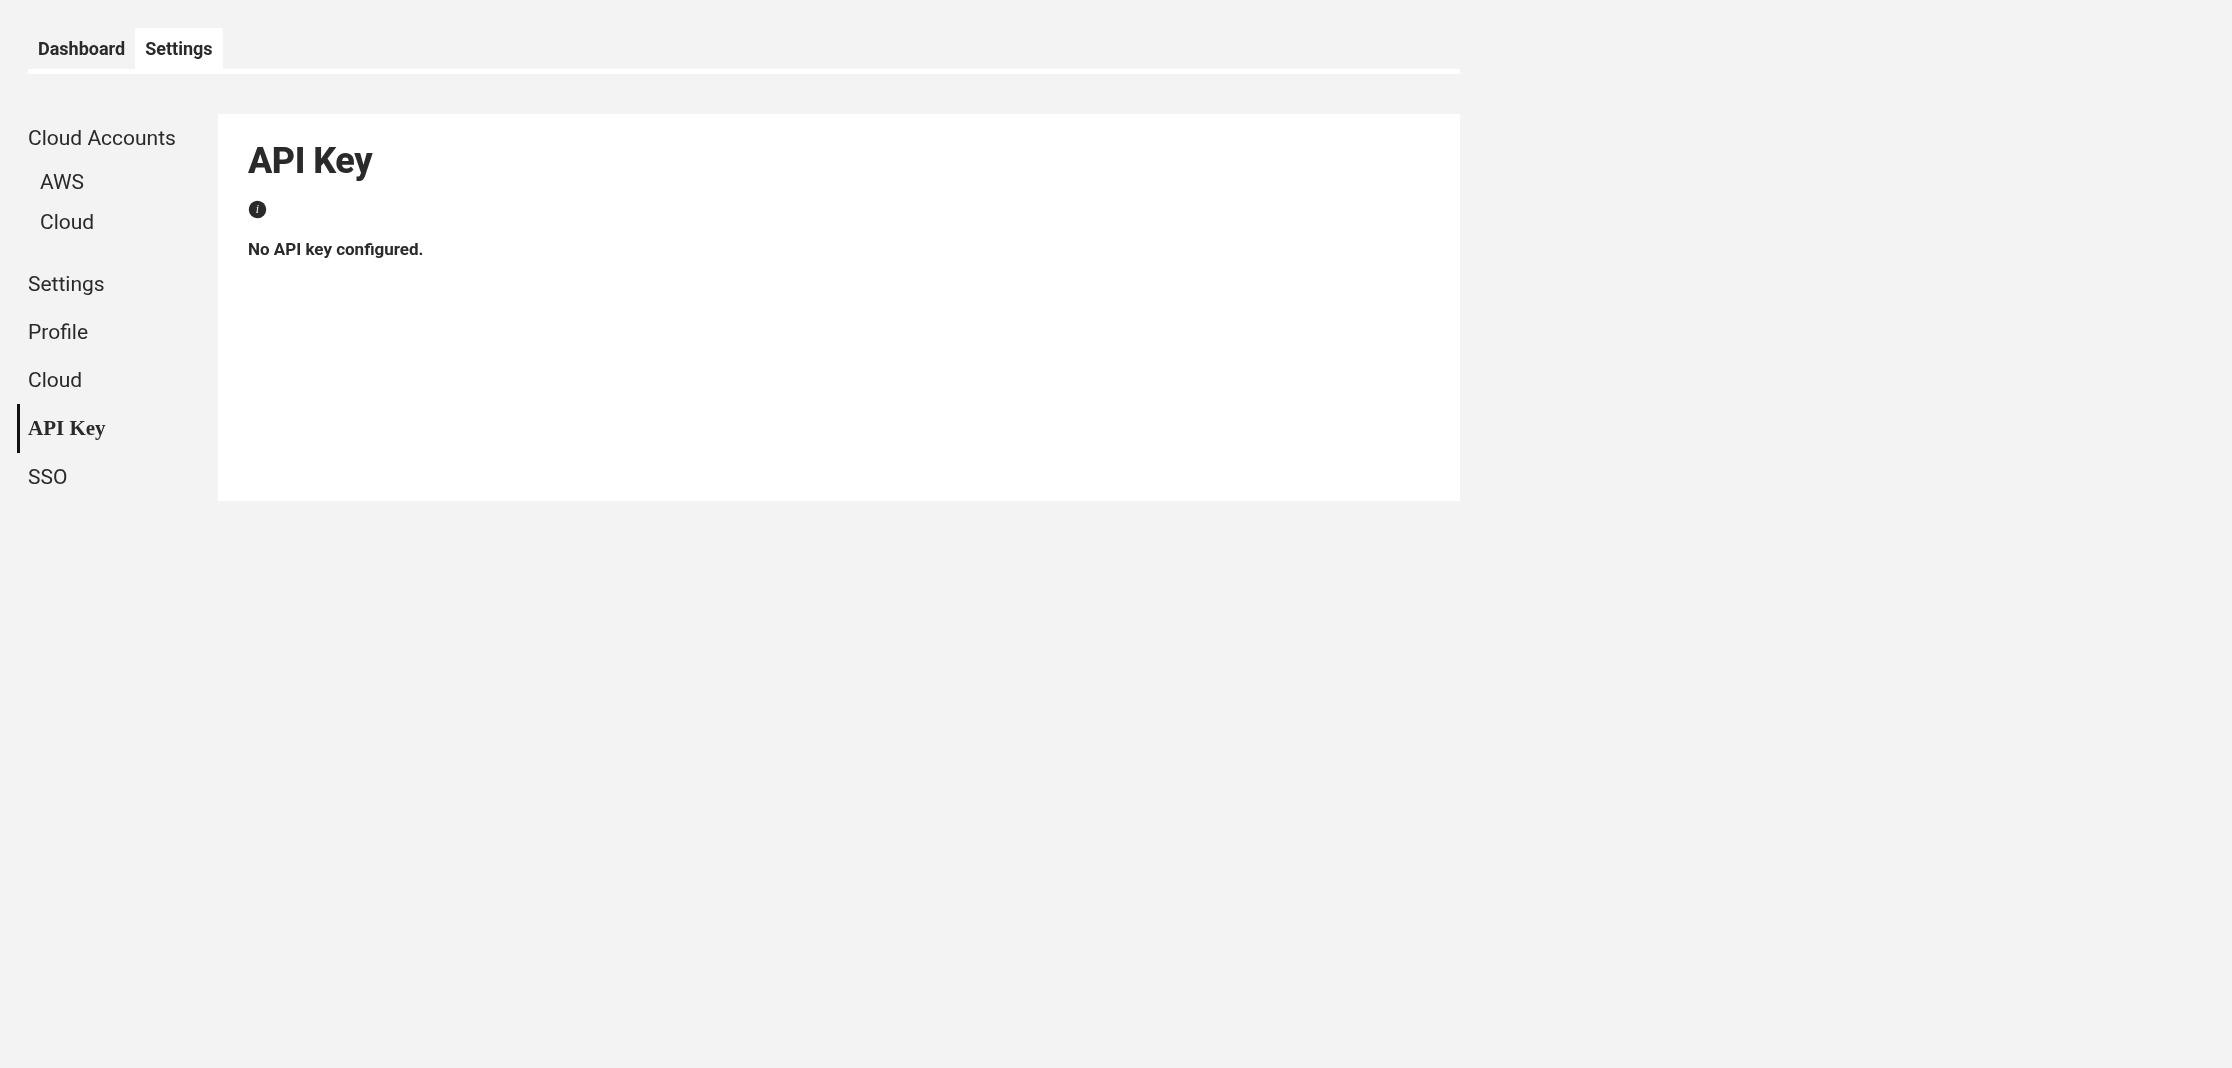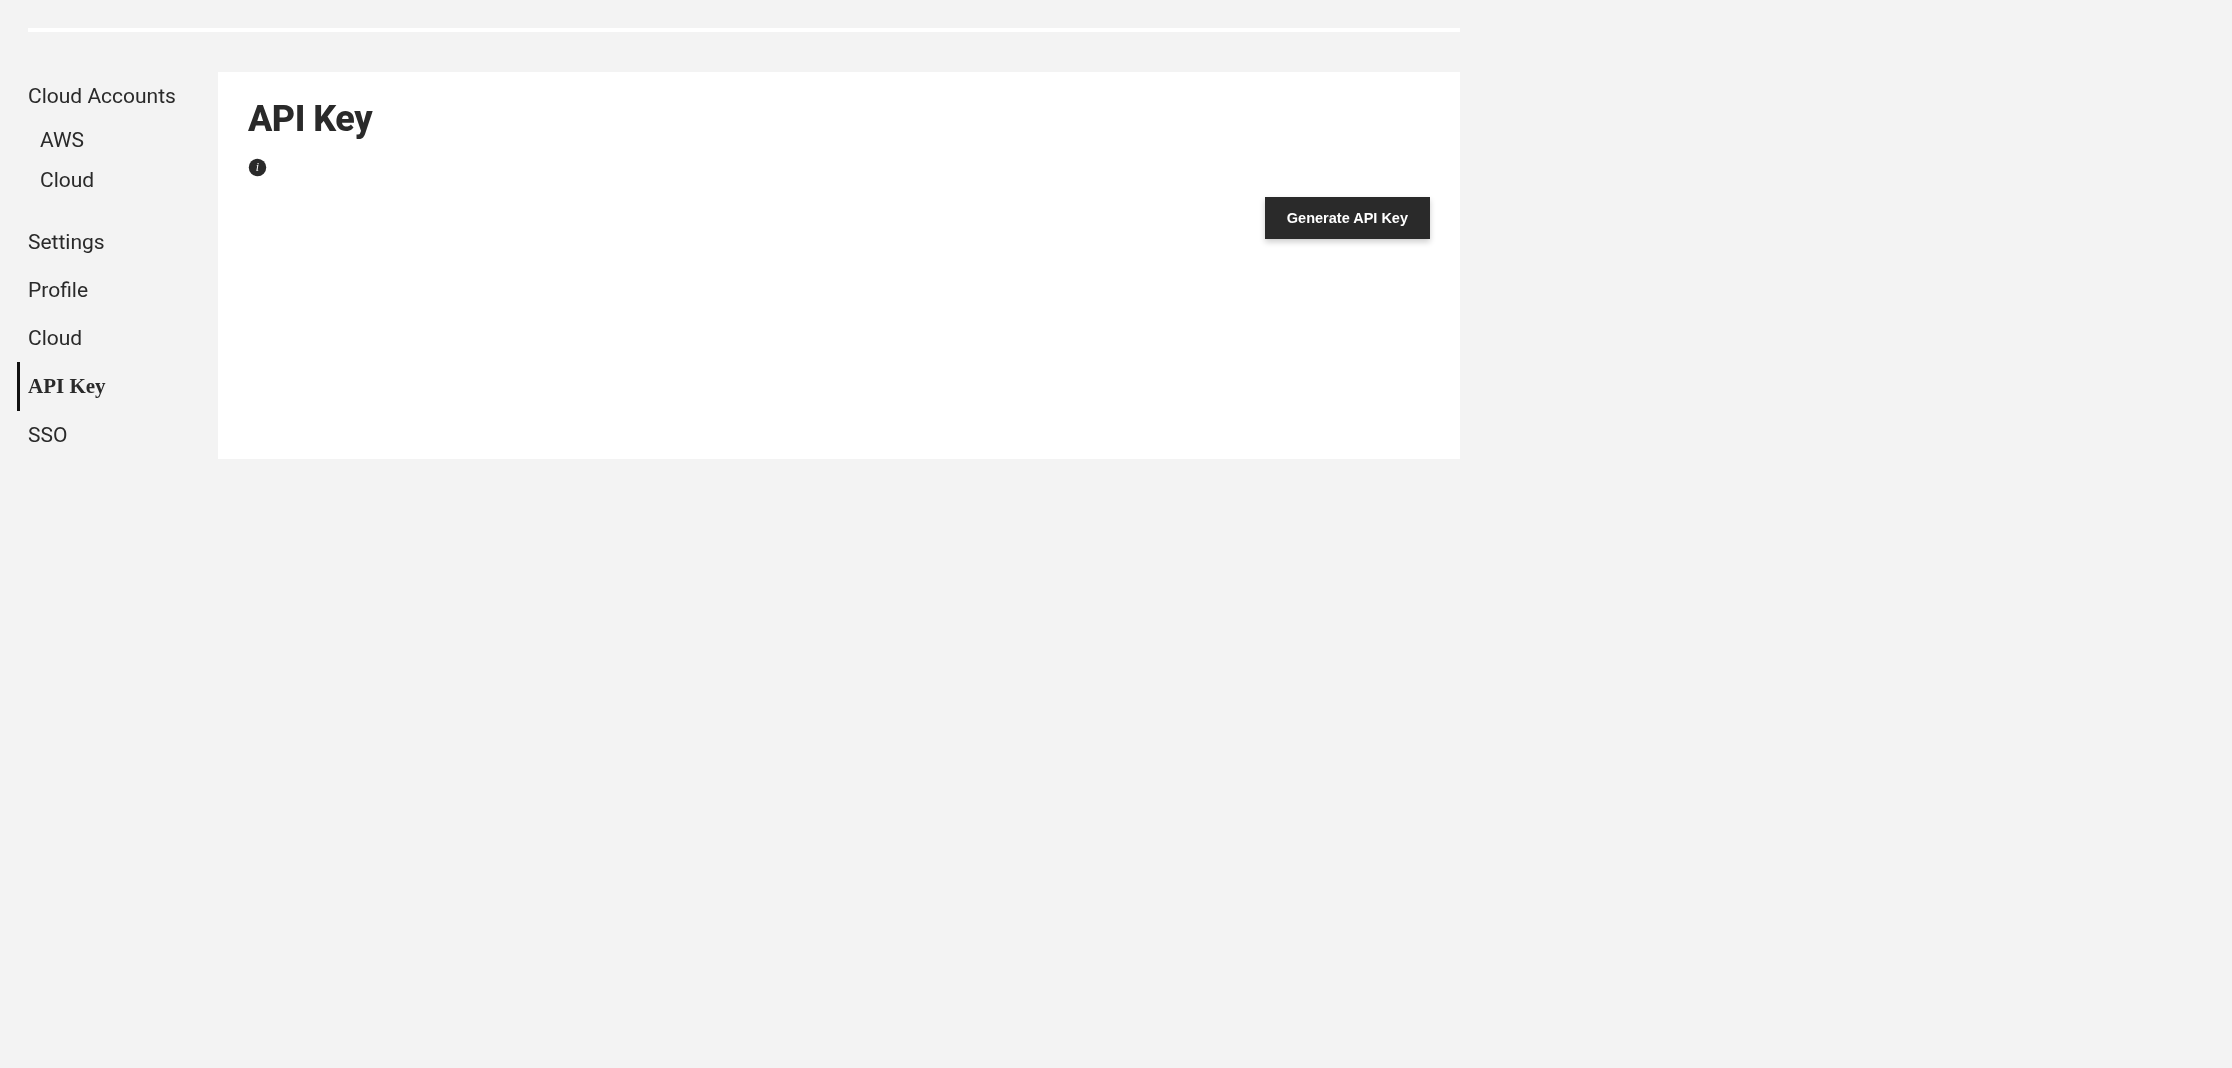--- a/index.html
+++ b/index.html
@@ -130,20 +130,24 @@
       font-size: 14.5px;
       font-weight: 700;
       cursor: pointer;
       box-shadow: 0 3px 6px rgba(0,0,0,0.2);
     }
   </style>
 </head>
 <body>
 
 <div class="page">
+  <div class="top-tabs">
+    <div class="top-tab">Dashboard</div>
+    <div class="top-tab active">Settings</div>
+  </div>
   <div class="tab-divider"></div>
 
   <div class="content-row">
     <div class="sidebar">
       <div class="sidebar-item">Cloud Accounts</div>
       <div class="sidebar-item sub">AWS</div>
       <div class="sidebar-item sub">Cloud</div>
       <div class="sidebar-group-gap"></div>
       <div class="sidebar-item">Settings</div>
       <div class="sidebar-item">Profile</div>
@@ -155,18 +159,16 @@
     <div class="main-card">
       <h1 class="page-title">API Key</h1>
       <div class="info-row">
         <span class="info-icon">
           <svg viewBox="0 0 24 24" fill="none">
             <circle cx="12" cy="12" r="11" fill="#2a2a2a"></circle>
             <text x="12" y="17" text-anchor="middle" font-family="Georgia, serif" font-style="italic" font-size="15" fill="#fff">i</text>
           </svg>
         </span>
       </div>
-      <div class="button-row">
-        <button class="primary-button">Generate API Key</button>
-      </div>
+      <div class="status-text">No API key configured.</div>
     </div>
   </div>
 </div>
 
 </body></html>

